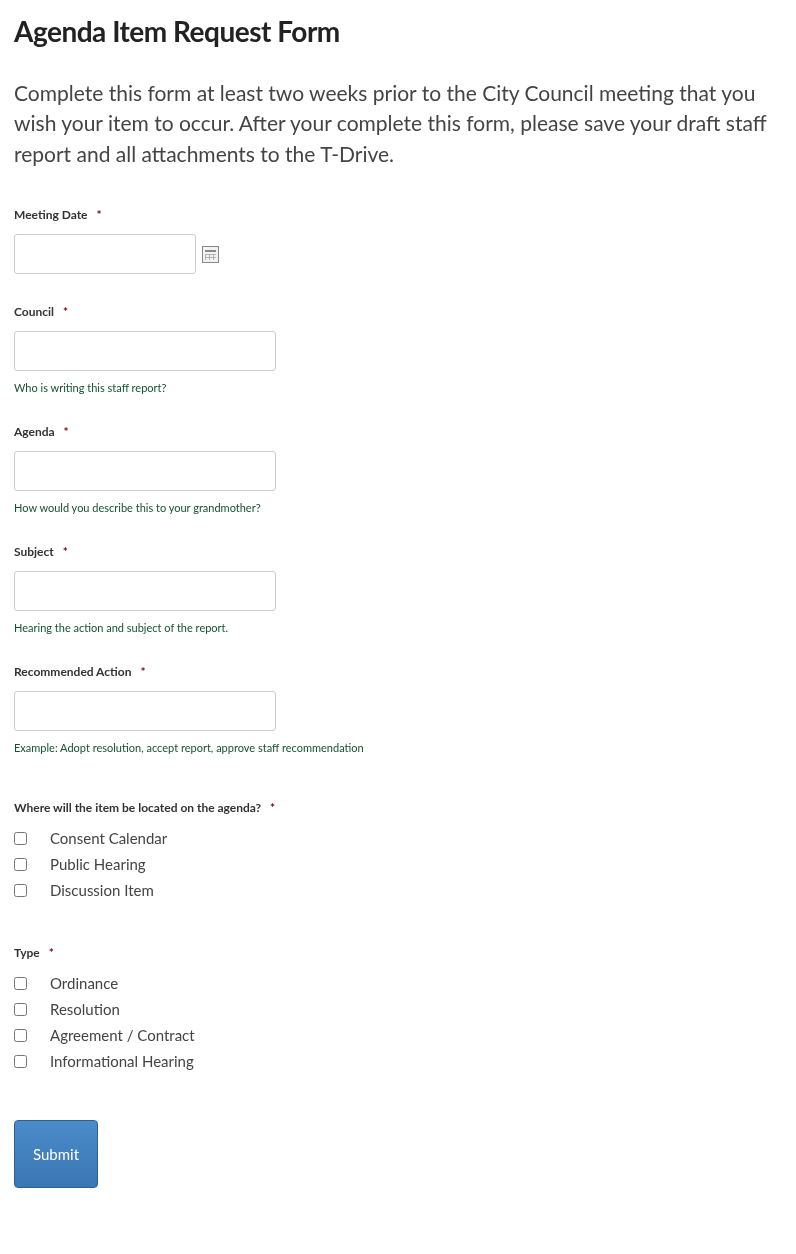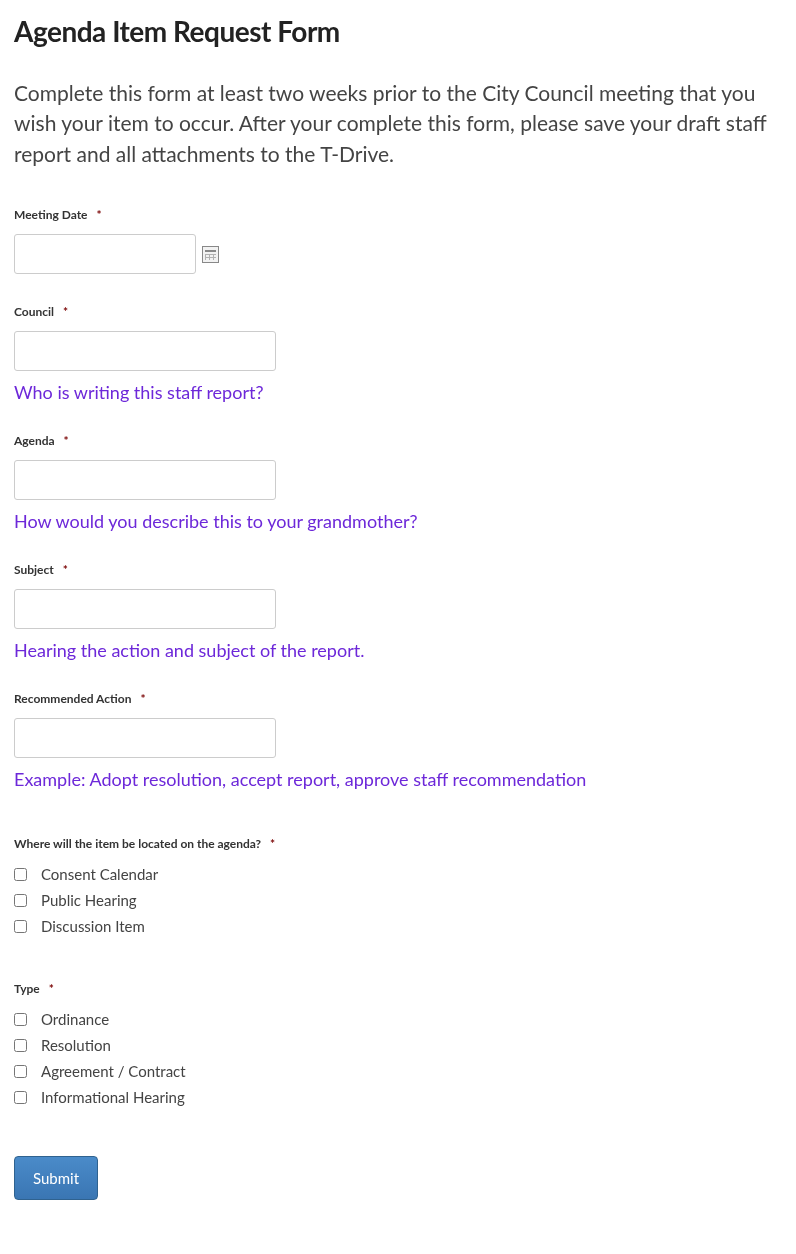--- a/index.html
+++ b/index.html
@@ -58,47 +58,47 @@
     font-size: 15px;
     font-family: inherit;
     background: #fff;
   }
   .date-row {
     display: flex;
     align-items: center;
     gap: 6px;
   }
   .helper {
-    font-size: 18px;
-    color: #6d28d9;
+    font-size: 11px;
+    color: #14532d;
     margin-top: 10px;
   }
   .checkbox-group {
     margin-top: 14px;
   }
   .checkbox-row {
     display: flex;
     align-items: center;
-    gap: 14px;
+    gap: 23px;
     margin-bottom: 8px;
     font-size: 15px;
     color: #444;
   }
   .checkbox-row input[type="checkbox"] {
     width: 13px;
     height: 13px;
     margin: 0;
   }
   .submit-btn {
     background: #3f7fbf;
     background: linear-gradient(to bottom, #4a8bc9, #3a76b3);
     color: #fff;
     border: 1px solid #2f628f;
     border-radius: 4px;
-    padding: 12px 18px;
+    padding: 24px 18px;
     font-size: 15px;
     font-family: inherit;
     cursor: pointer;
     margin-top: 20px;
   }
   .gap-big {
     margin-bottom: 46px;
   }
   .calendar-icon {
     display: inline-flex;

